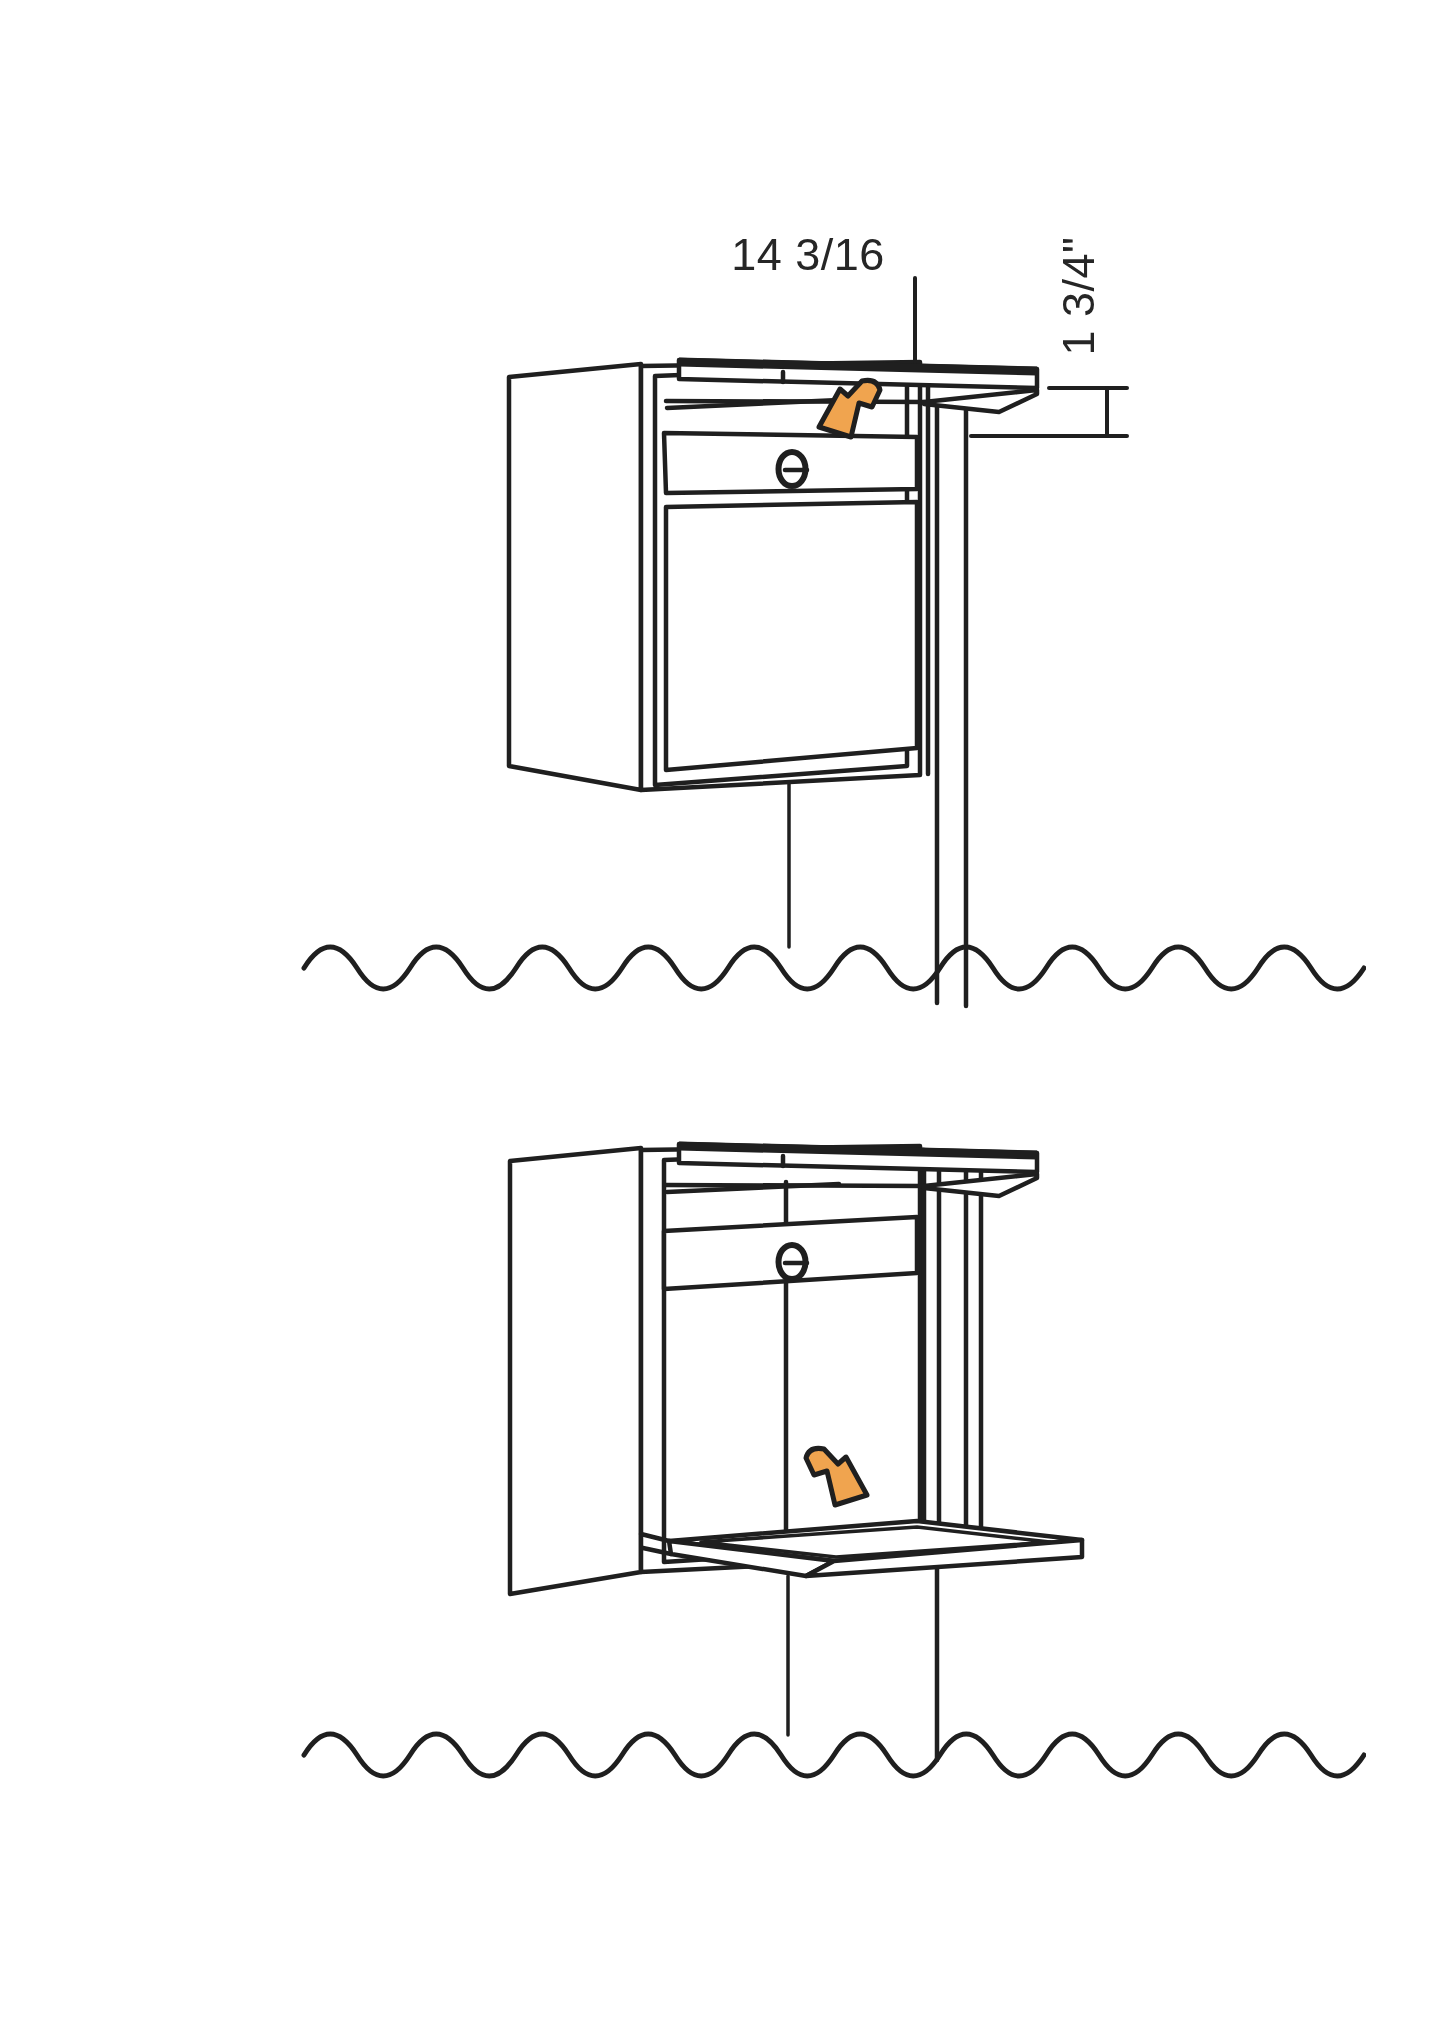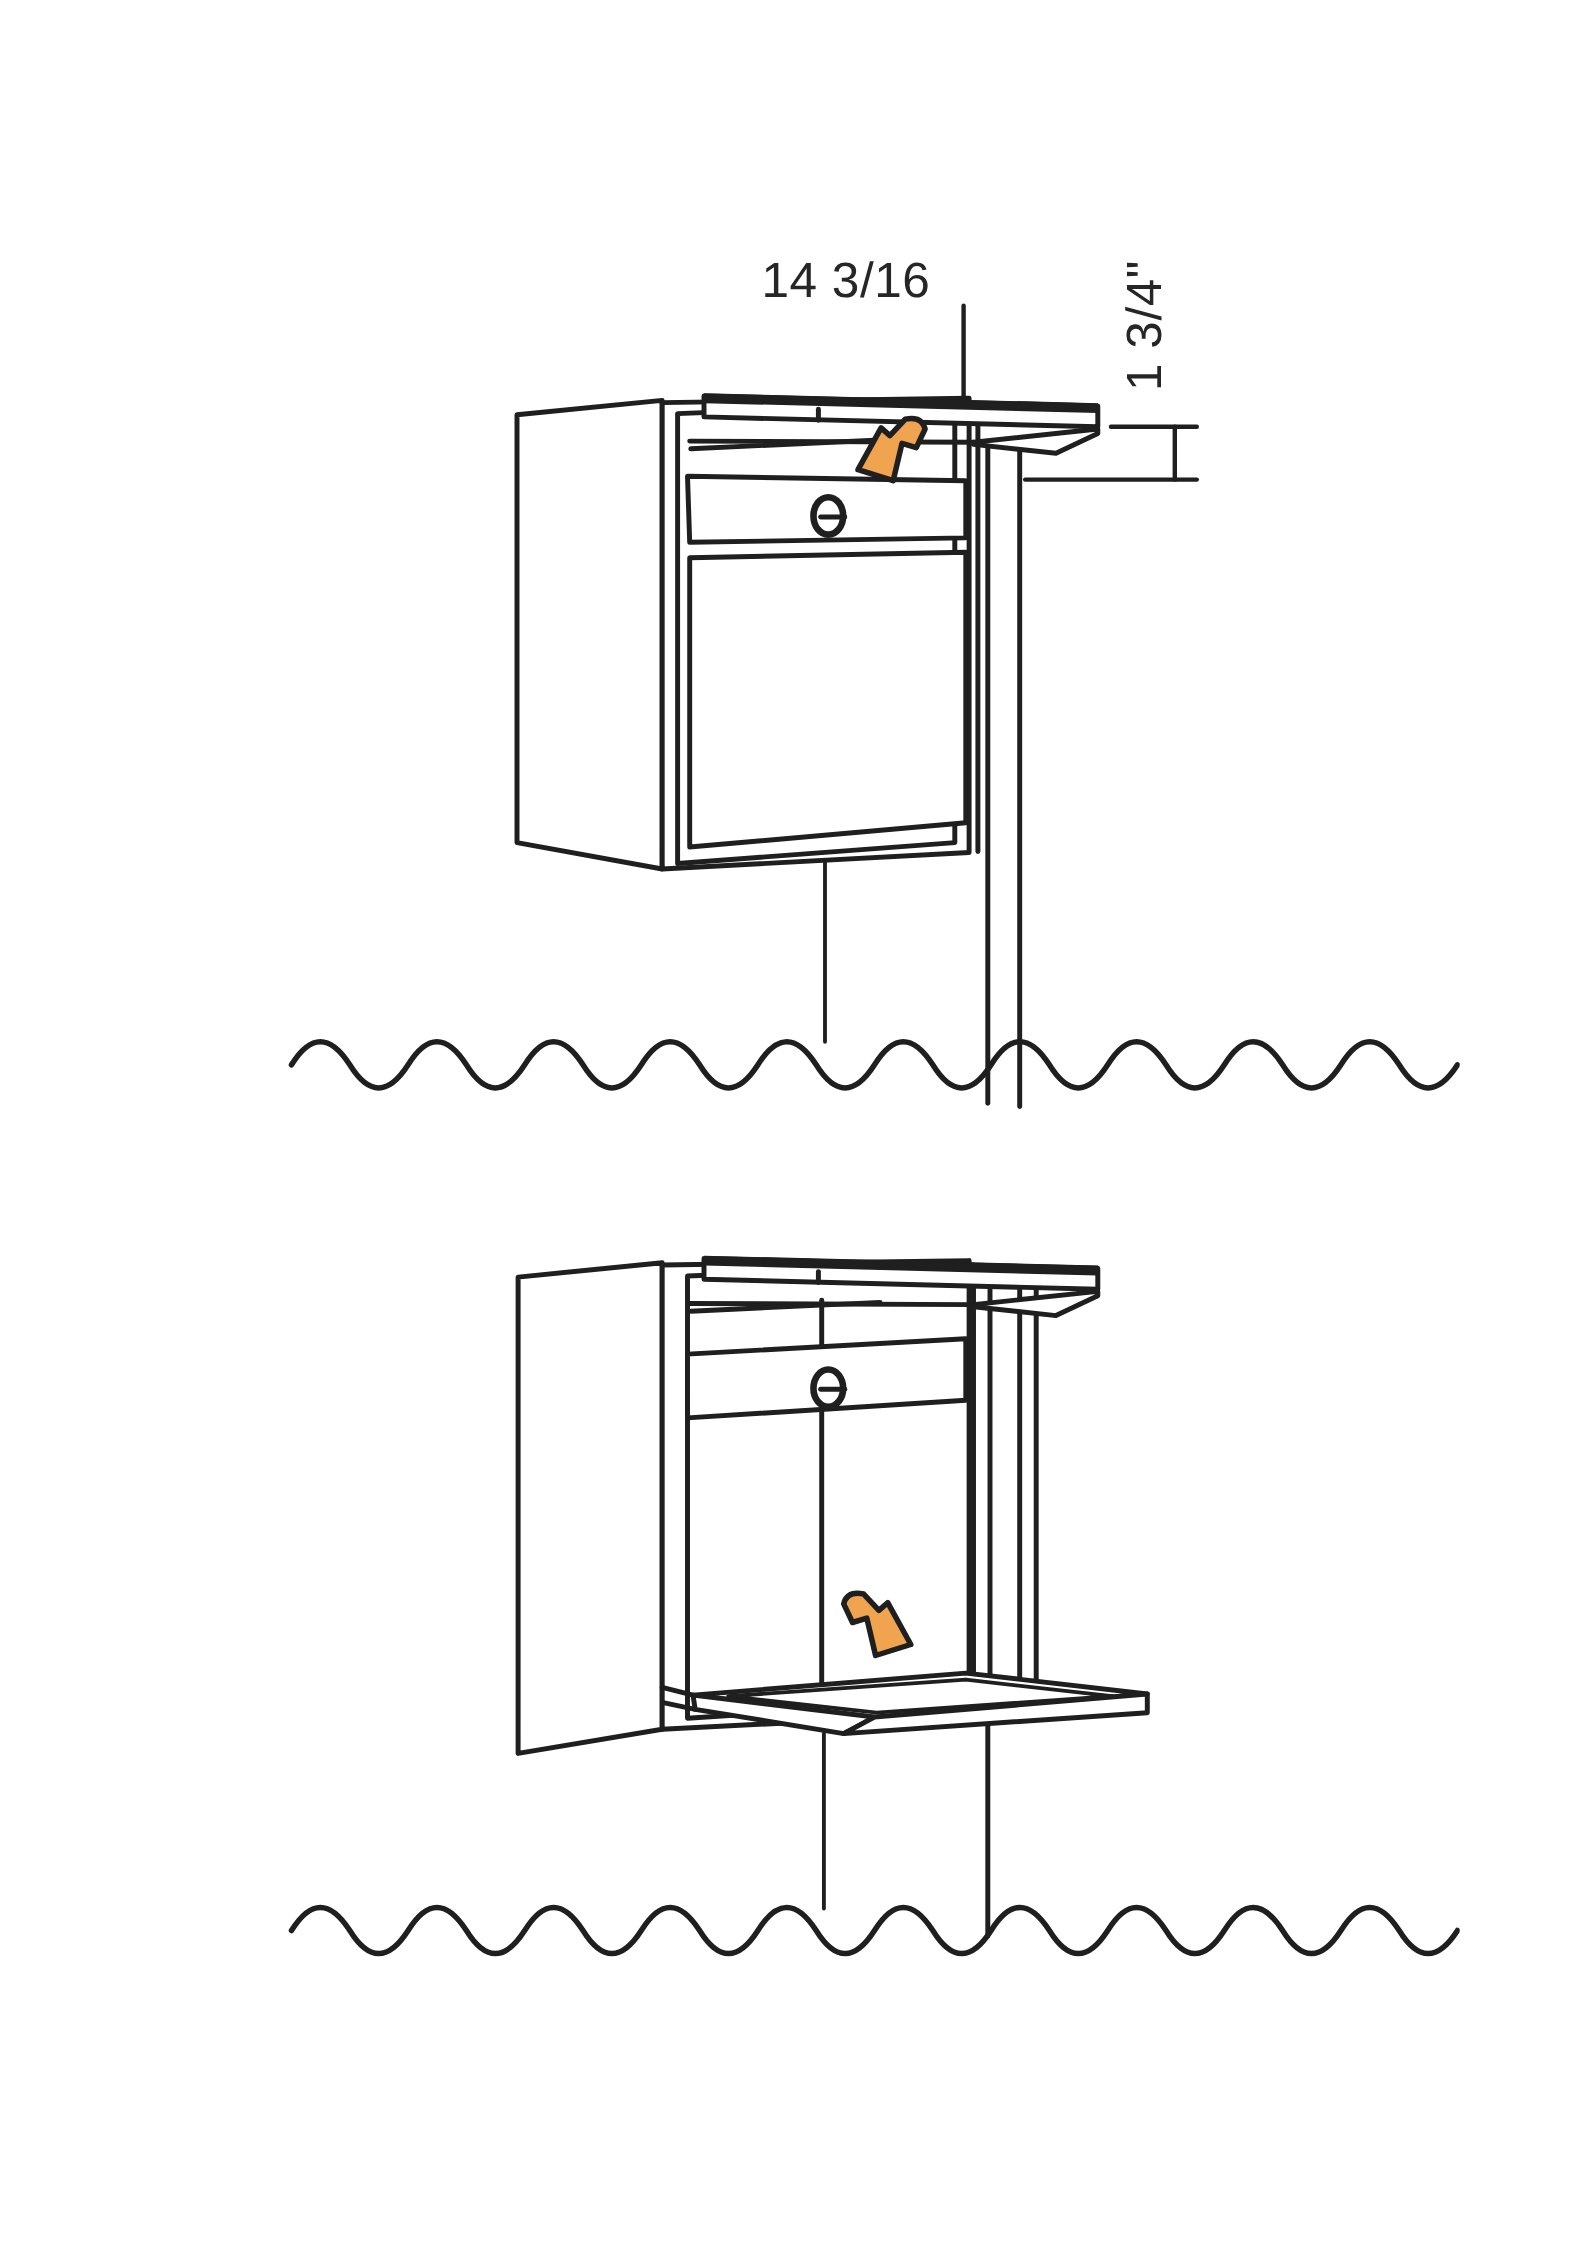--- a/index.html
+++ b/index.html
@@ -6,20 +6,21 @@
     --ink:#1f1f1f;
     --paper:#ffffff;
   }
   html,body{margin:0;padding:0;background:var(--paper);}
   .canvas{
     position:relative;
     width:1327px;height:2043px;
     background:var(--paper);
     font-family:"Liberation Sans", sans-serif;
     overflow:hidden;
+    margin-left:39px;
   }
   svg{display:block;width:1445px;height:2043px;}
   .ln{fill:none;stroke:var(--ink);stroke-width:4.5;stroke-linejoin:round;stroke-linecap:round;}
   .fillw{fill:#ffffff;}
   .thin{stroke-width:3.5;}
   .thick{stroke-width:9;stroke-linecap:butt;}
   .wave{stroke-width:5;}
   .lockring{stroke-width:6;}
   .dim{stroke-width:4;}
   .arrow{stroke:var(--ink);stroke-width:5;stroke-linejoin:round;}

